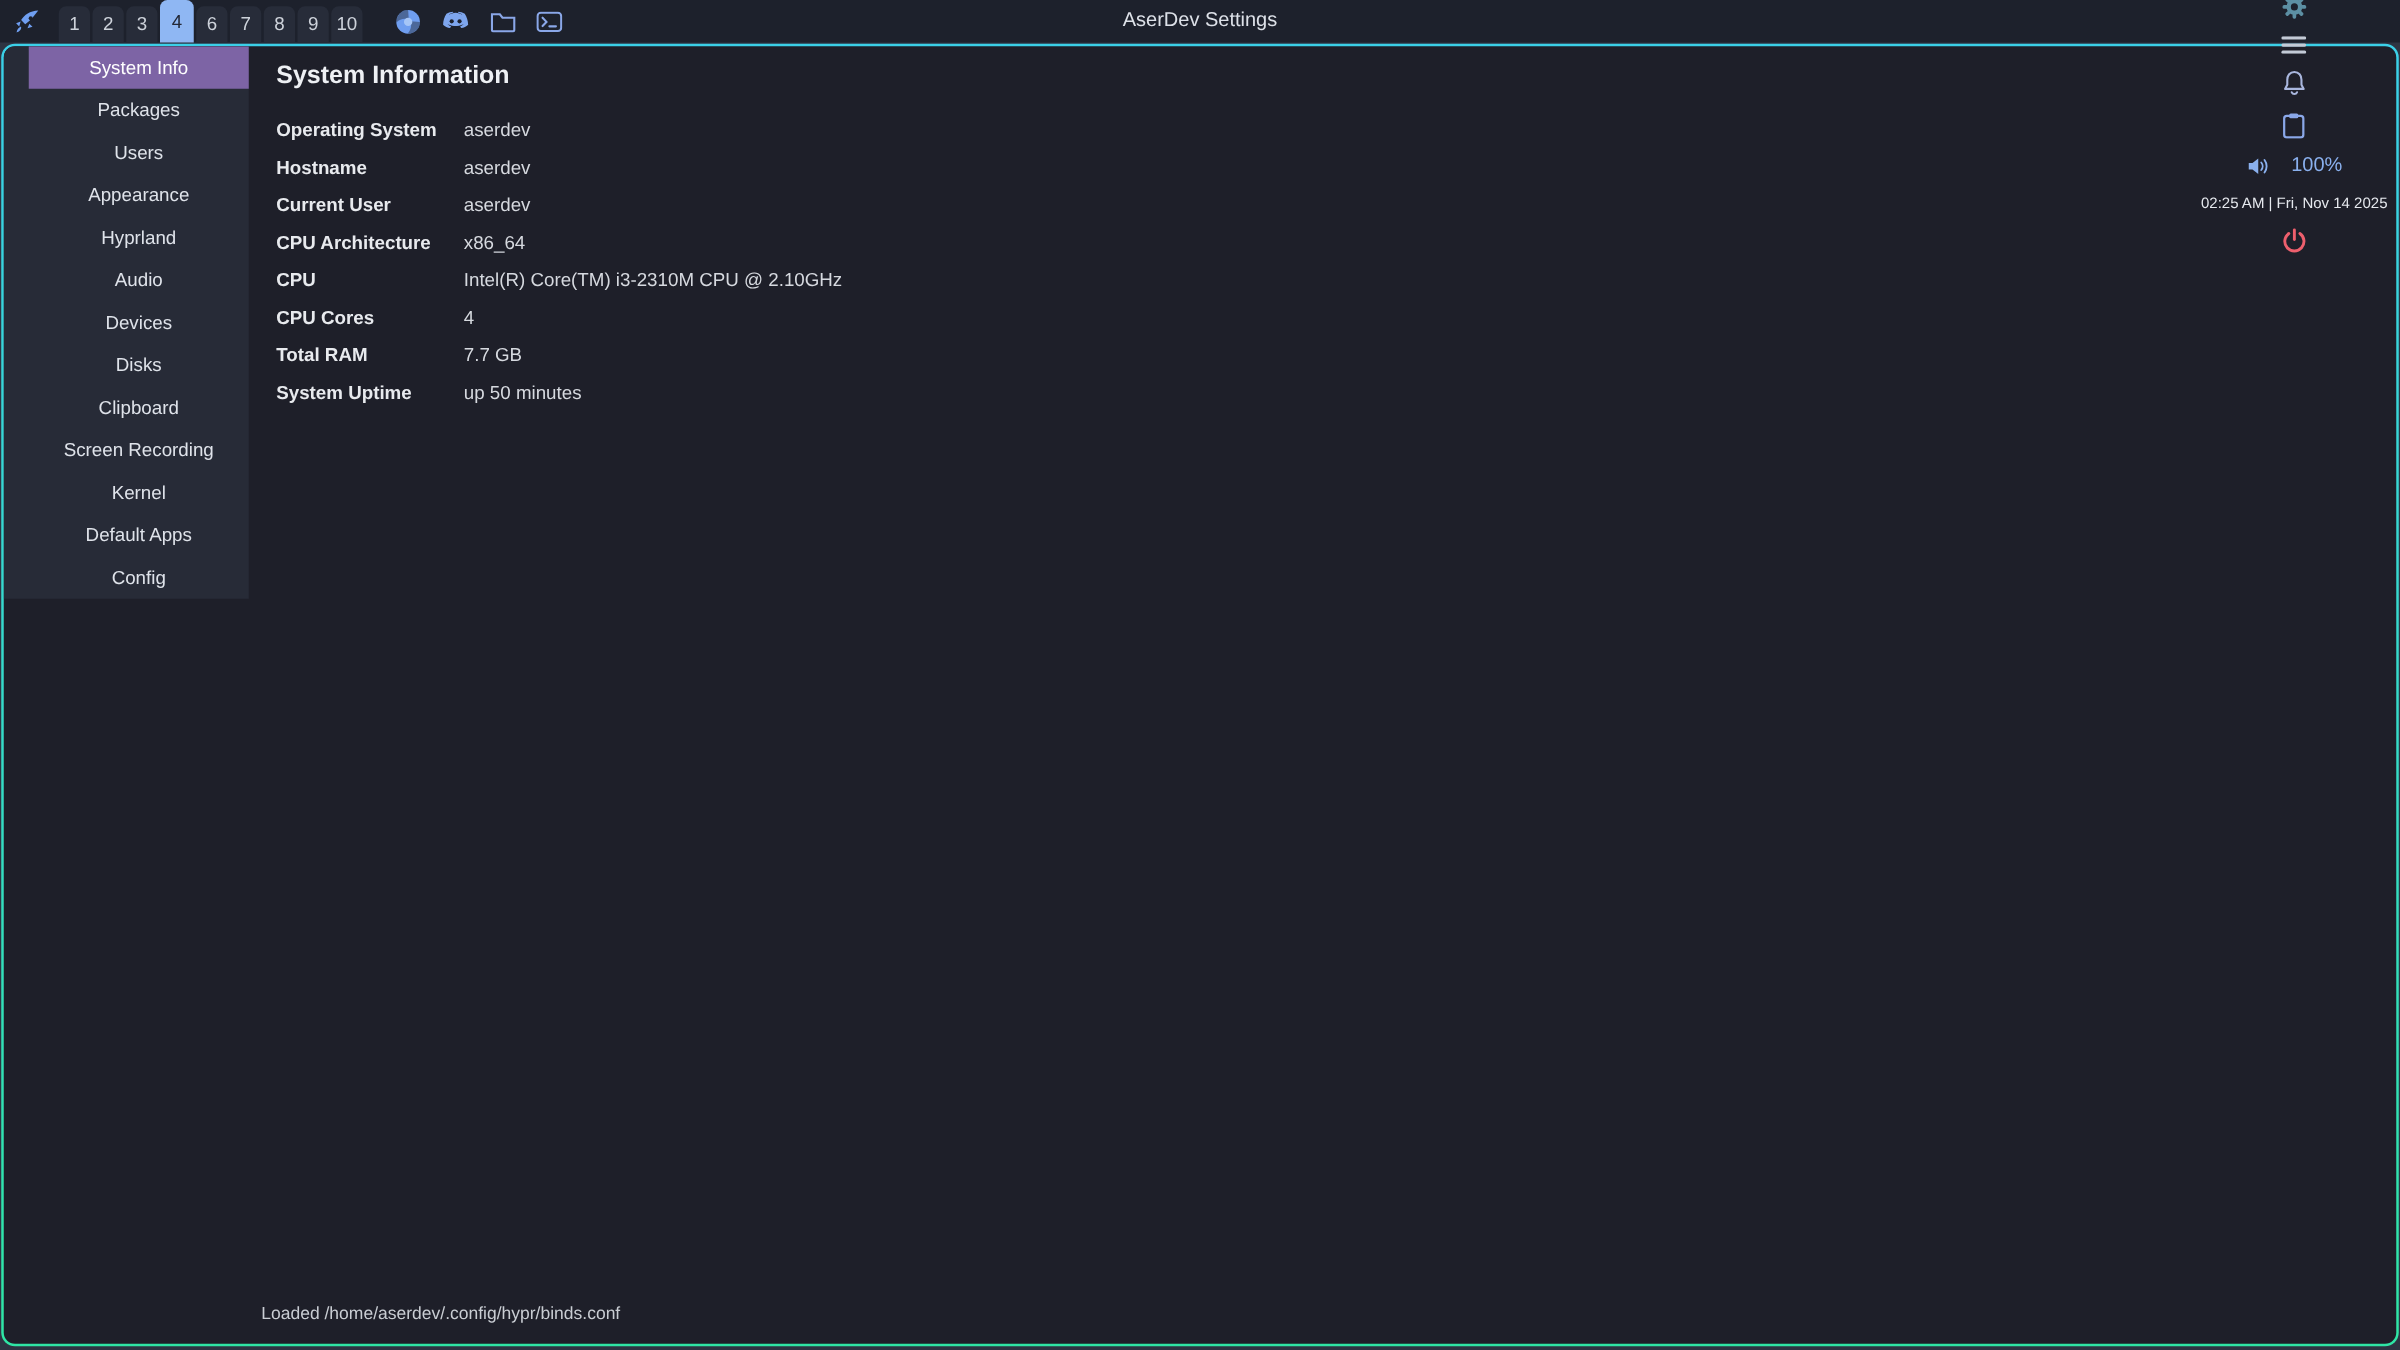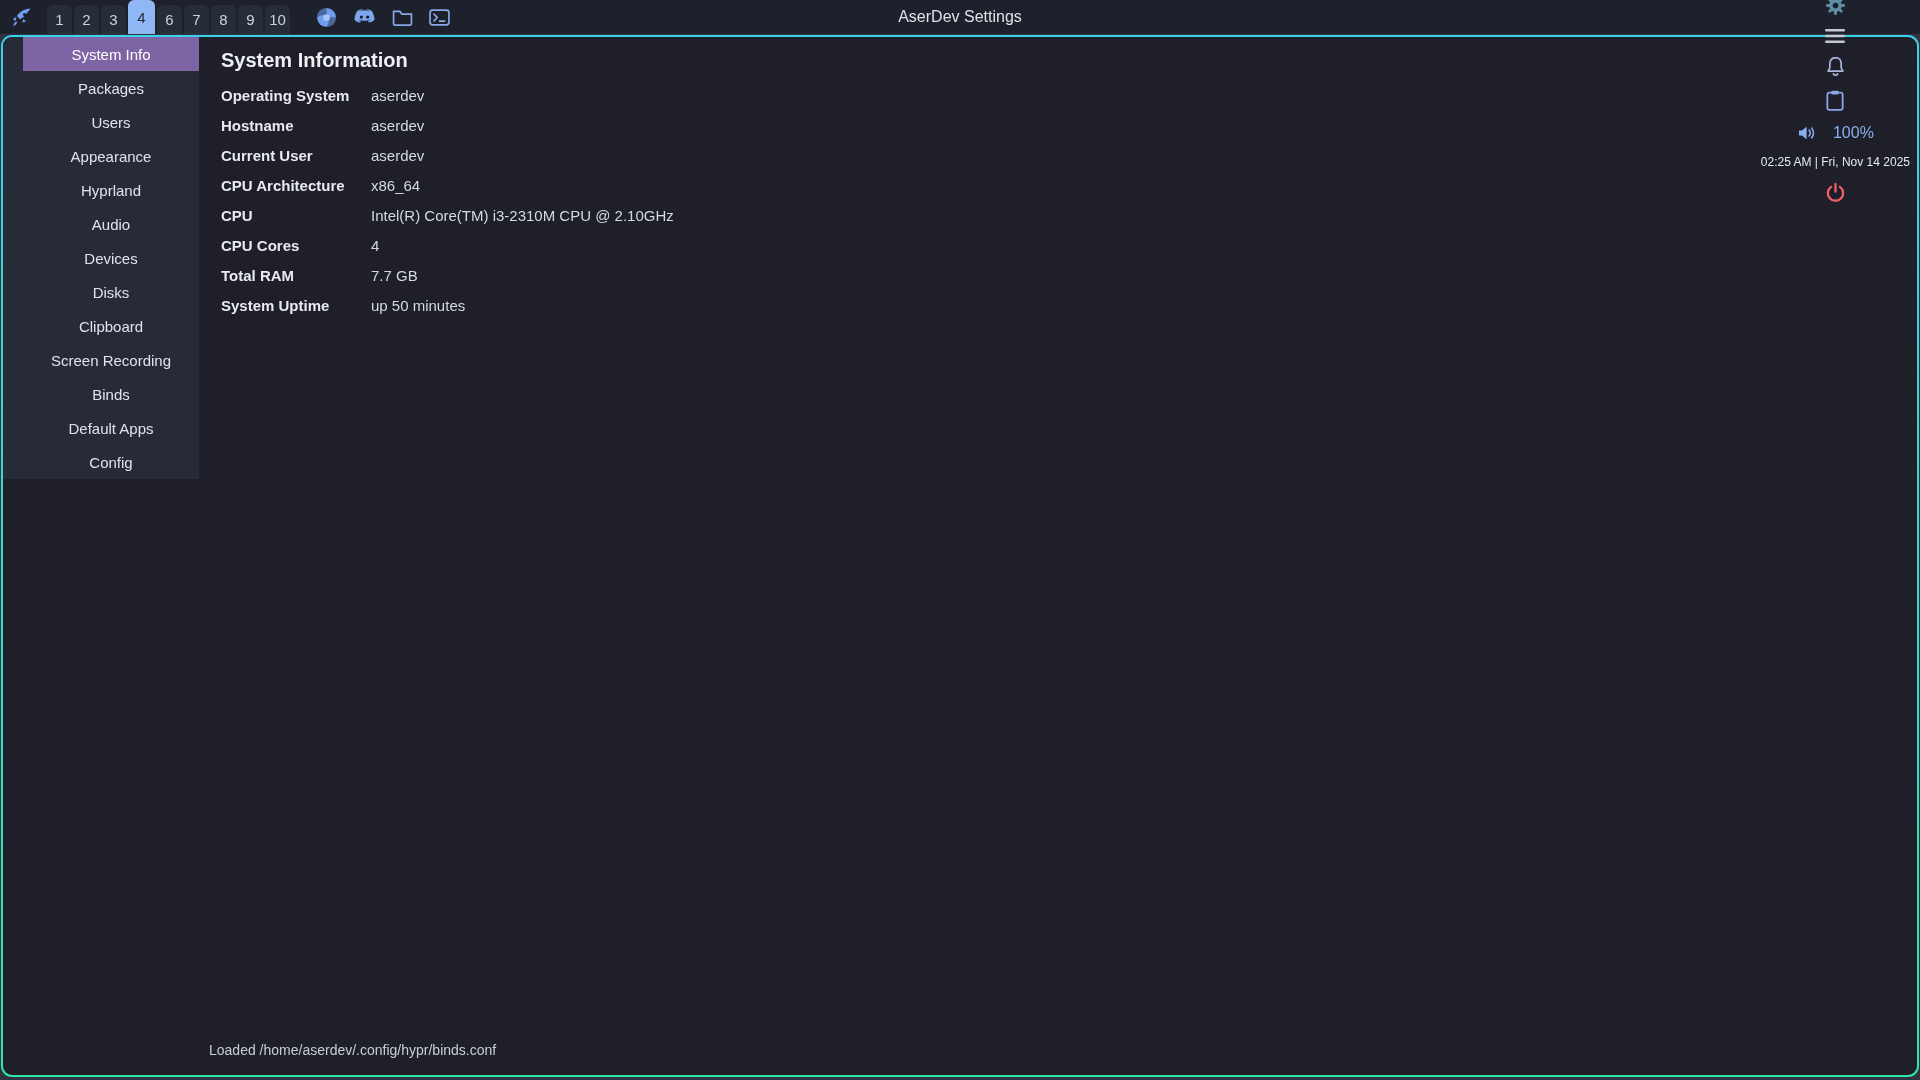--- a/index.html
+++ b/index.html
@@ -63,22 +63,22 @@
   .sidebar { width:196px; background:#272b37; flex-shrink:0;padding-left:20px; }
   .side-item {
     height:34px;
     display:flex; align-items:center; justify-content:center;
     font-size:15px; color:#dfe3ea;
     cursor:pointer;
   }
   .side-item.active { background:#7d64a5; color:#ffffff; }
 
   .content { padding: 12px 0 0 22px; }
-  .heading { font-size:20px; font-weight:bold; color:#eef0f4; margin:0 0 8px 0; }
-  .row { display:flex; align-items:center; height:30px; font-size:15px; }
+  .heading { font-size:20px; font-weight:bold; color:#eef0f4; margin:0 0 24px 0; }
+  .row { display:flex; height:30px; font-size:15px; }
   .row .label { width:150px; font-weight:bold; color:#e8eaee; flex-shrink:0; }
   .row .value { color:#d6d9df; white-space:nowrap; }
 
   .statusbar {
     position:absolute; left:206px; bottom:17px;
     font-size:14px; color:#c9cdd3;
   }
 
   .icon { line-height:0; }
 </style>
@@ -267,21 +267,21 @@
         <div class="side-item active">System Info</div>
         <div class="side-item">Packages</div>
         <div class="side-item">Users</div>
         <div class="side-item">Appearance</div>
         <div class="side-item">Hyprland</div>
         <div class="side-item">Audio</div>
         <div class="side-item">Devices</div>
         <div class="side-item">Disks</div>
         <div class="side-item">Clipboard</div>
         <div class="side-item">Screen Recording</div>
-        <div class="side-item">Binds</div>
+        <div class="side-item">Kernel</div>
         <div class="side-item">Default Apps</div>
         <div class="side-item">Config</div>
       </div>
 
       <div class="content">
         <h1 class="heading">System Information</h1>
 
         <div class="row">
           <div class="label">Operating System</div>
           <div class="value">aserdev</div>

